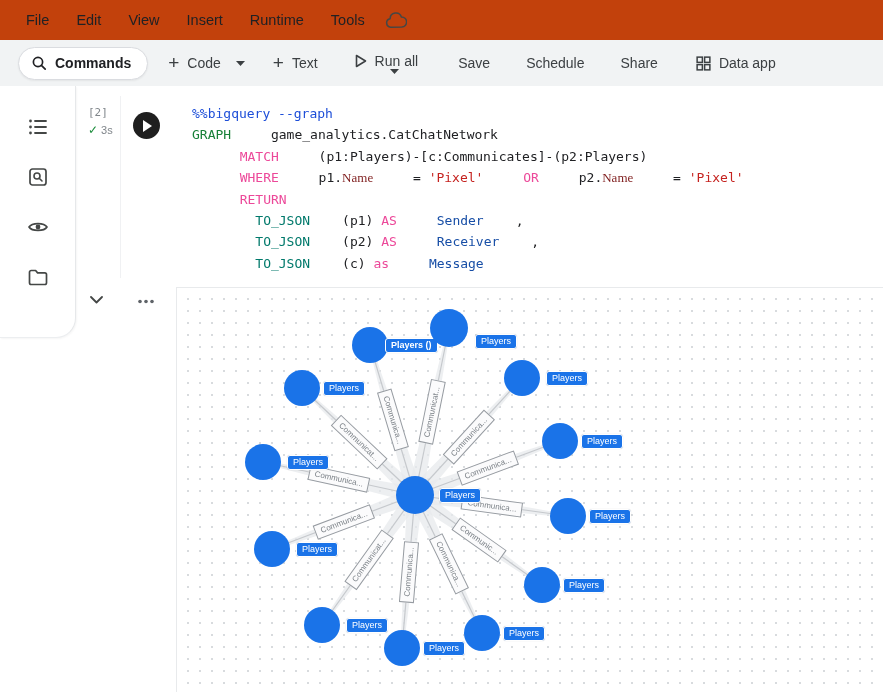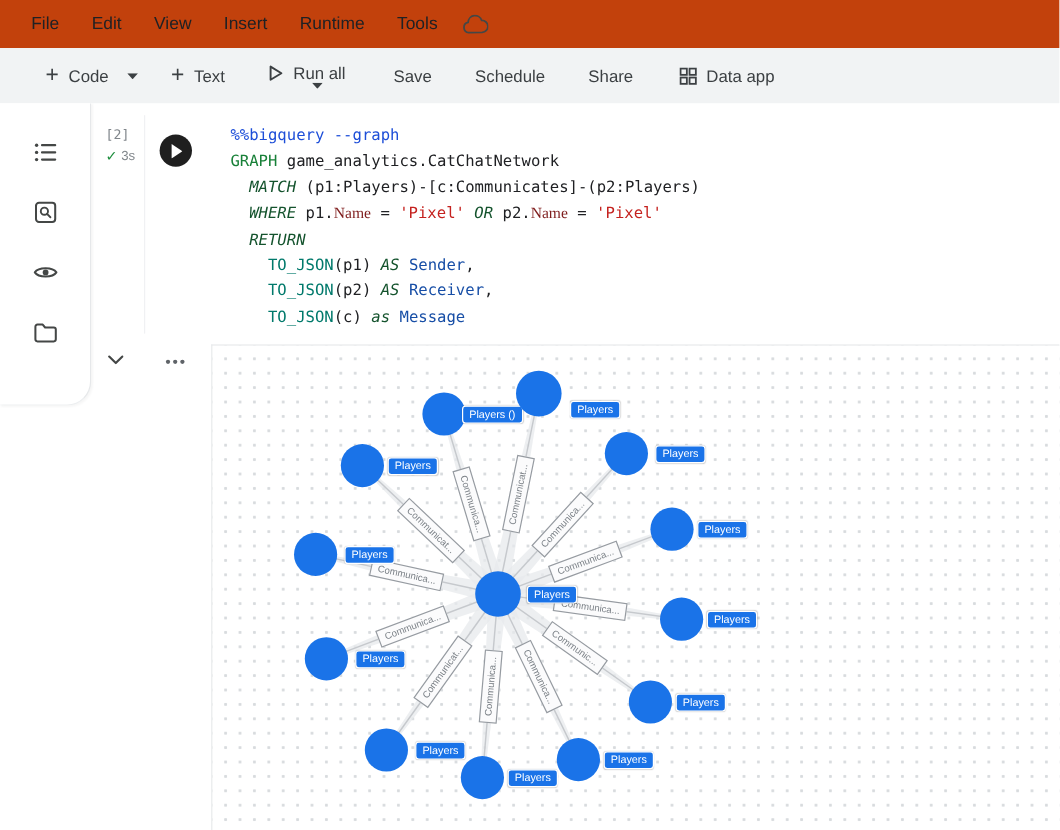--- a/index.html
+++ b/index.html
@@ -35,26 +35,26 @@
   .exec-count{position:absolute;left:88px;top:106px;font-family:"DejaVu Sans Mono",monospace;font-size:11px;color:#80868b;}
   .exec-status{position:absolute;left:88px;top:124px;font-size:11px;color:#80868b;display:flex;align-items:center;gap:3px;}
   .check{color:#1e8e3e;font-size:12px;line-height:12px;}
   .run-btn{position:absolute;left:133px;top:112px;width:27px;height:27px;border-radius:50%;background:#1f1f1f;display:flex;align-items:center;justify-content:center;}
   .cell-left-line{position:absolute;left:120px;top:96px;height:182px;border-left:1px solid #f0f1f3;}
 
   
   .code{position:absolute;left:192px;top:103px;font-family:"DejaVu Sans Mono",monospace;font-size:13px;line-height:21.4px;white-space:pre;}
   .tok-magic{color:#1d4ed8;}
   .tok-green{color:#188038;}
-  .tok-kw{color:#14532d;font-style:italic;}
+  .tok-kw{color:#ec4899;}
   .tok-attr{color:#7f1d1d;font-family:Liberation Serif, serif;}
   .tok-fn{color:#00796b;}
   .tok-str{color:#c5221f;}
   .tok-ident{color:#174ea6;}
-  .tok-plain{color:#202124;}
+  .tok-plain{color:#202124;padding-left:32px;}
 
   
   .collapse-chevron{position:absolute;left:90px;top:296px;display:flex;}
   .more-dots{position:absolute;left:137px;top:299px;display:flex;}
 
   
   .output-canvas{position:absolute;left:176px;top:287px;width:707px;height:405px;overflow:hidden;border-left:1px solid #e8eaec;border-top:1px solid #e8eaec;background-image:radial-gradient(circle,#d8dbde 1.1px,transparent 1.25px);background-size:12px 12px;background-position:5px 5px;}
   .g-node{position:absolute;border-radius:50%;}
   .g-badge{position:absolute;background:#1a73e8;border:1px solid #fff;color:#fff;font-size:9px;line-height:11px;padding:1px 5px;border-radius:3px;white-space:nowrap;box-shadow:0 0 1px rgba(0,0,0,.2);}
   .edge-label{position:absolute;background:#fbfbfc;border:1px solid #969ba1;color:#7b8187;font-size:8px;line-height:9px;padding:2px 5px;white-space:nowrap;}
@@ -70,20 +70,29 @@
   <span class="menu-item">Runtime</span>
   <span class="menu-item">Tools</span>
   <span class="cloud">
     <svg width="23" height="17" viewBox="0 0 23 17">
         <path d="M6.6 15.2a4.3 4.3 0 0 1-.5-8.5A5.8 5.8 0 0 1 17.4 5a4.1 4.1 0 0 1 .4 10z" fill="none" stroke="#444746" stroke-width="1.5" stroke-linejoin="round"></path>
       </svg>
   </span>
 </header>
 
 <div class="toolbar">
+  <button class="commands-pill">
+    <span style="display:flex;">
+      <svg width="16" height="16" viewBox="0 0 16 16">
+          <circle cx="7" cy="7" r="4.6" fill="none" stroke="#202124" stroke-width="1.7"></circle>
+          <line x1="10.4" y1="10.4" x2="14.2" y2="14.2" stroke="#202124" stroke-width="1.7" stroke-linecap="round"></line>
+        </svg>
+    </span>
+    <span>Commands</span>
+  </button>
 
   <div class="tb-group g-code">
     <button class="tb-btn">
       <span class="plus">+</span>
       <span>Code</span>
     </button>
     <button class="caret-btn">
       <svg width="9" height="5" viewBox="0 0 9 5">
           <path d="M0 0l4.5 5L9 0z" fill="#3c4043"></path>
         </svg>
@@ -233,21 +242,21 @@
     <div class="edge-label" style="left: 310.5px; top: 180px; transform: translate(-50%, -50%) rotate(-20.426deg);">Communica...</div>
     <div class="edge-label" style="left: 314.5px; top: 217.5px; transform: translate(-50%, -50%) rotate(7.81529deg);">Communica...</div>
     <div class="edge-label" style="left: 301.5px; top: 252px; transform: translate(-50%, -50%) rotate(35.3237deg);">Communic...</div>
     <div class="edge-label" style="left: 271.5px; top: 276px; transform: translate(-50%, -50%) rotate(64.1031deg);">Communica...</div>
     <div class="edge-label" style="left: 231.5px; top: 283.5px; transform: translate(-50%, -50%) rotate(-85.1434deg);">Communica...</div>
     <div class="edge-label" style="left: 191.5px; top: 272px; transform: translate(-50%, -50%) rotate(-54.4207deg);">Communicat...</div>
     <div class="edge-label" style="left: 166.5px; top: 234px; transform: translate(-50%, -50%) rotate(-20.6877deg);">Communica...</div>
     <div class="edge-label" style="left: 162px; top: 190.5px; transform: translate(-50%, -50%) rotate(12.2491deg);">Communica...</div>
     <div class="edge-label" style="left: 181.5px; top: 153.5px; transform: translate(-50%, -50%) rotate(43.4378deg);">Communicat...</div>
     <div class="g-node" style="left: 175px; top: 39px; width: 36px; height: 36px; background: rgb(26, 115, 232);"></div>
-    <div class="g-badge" style="left: 208px; top: 50px;">Players ()</div>
+    <div class="g-badge" style="left: 208px; top: 50px; font-weight: bold;">Players ()</div>
     <div class="g-node" style="left: 253px; top: 21px; width: 38px; height: 38px; background: rgb(26, 115, 232);"></div>
     <div class="g-badge" style="left: 298px; top: 46px;">Players</div>
     <div class="g-node" style="left: 327px; top: 72px; width: 36px; height: 36px; background: rgb(26, 115, 232);"></div>
     <div class="g-badge" style="left: 369px; top: 83px;">Players</div>
     <div class="g-node" style="left: 365px; top: 135px; width: 36px; height: 36px; background: rgb(26, 115, 232);"></div>
     <div class="g-badge" style="left: 404px; top: 146px;">Players</div>
     <div class="g-node" style="left: 373px; top: 210px; width: 36px; height: 36px; background: rgb(26, 115, 232);"></div>
     <div class="g-badge" style="left: 412px; top: 221px;">Players</div>
     <div class="g-node" style="left: 347px; top: 279px; width: 36px; height: 36px; background: rgb(26, 115, 232);"></div>
     <div class="g-badge" style="left: 386px; top: 290px;">Players</div>

